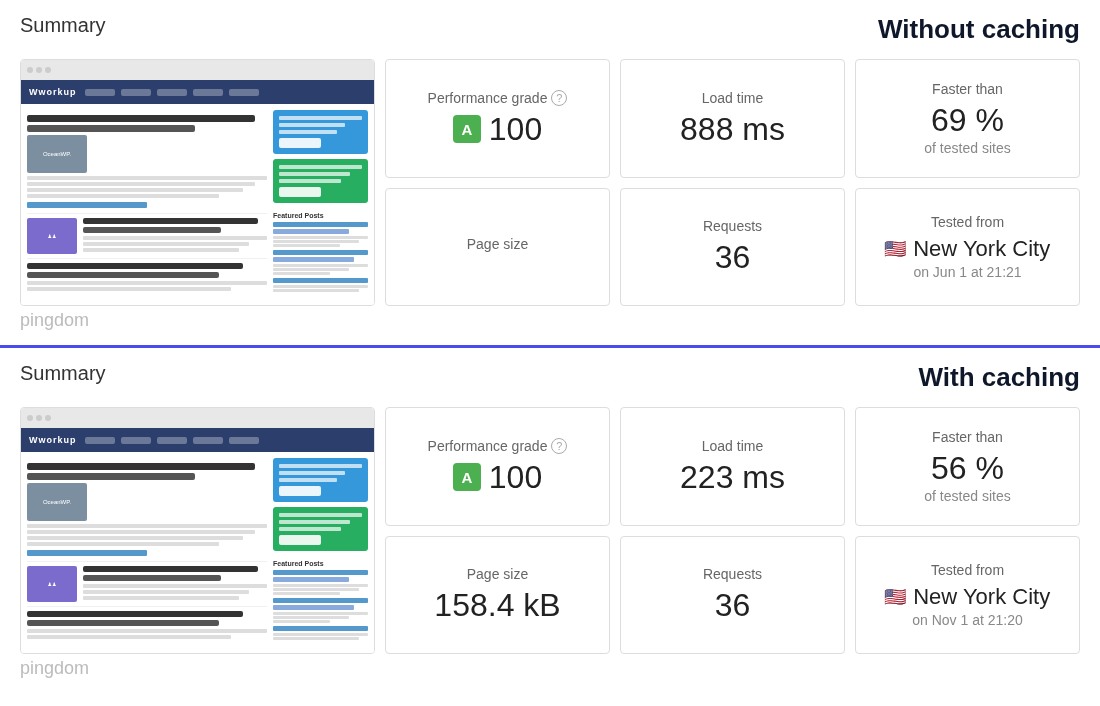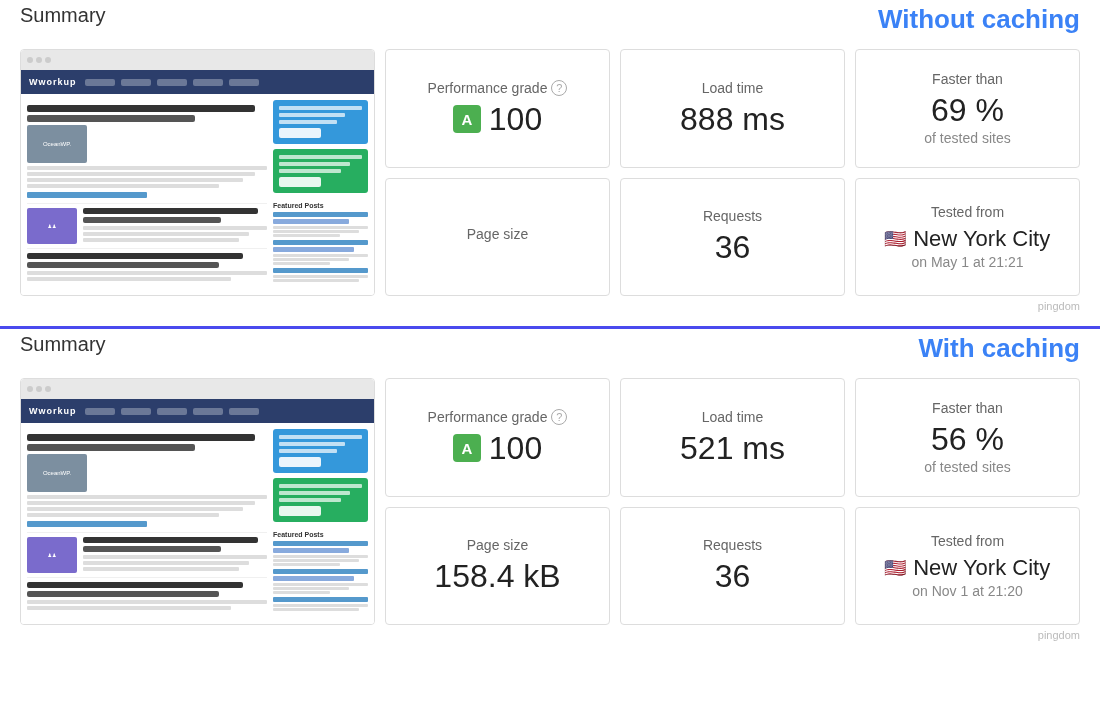--- a/index.html
+++ b/index.html
@@ -5,41 +5,41 @@
     * { box-sizing: border-box; margin: 0; padding: 0; }
     body {
       font-family: -apple-system, BlinkMacSystemFont, 'Segoe UI', Arial, sans-serif;
       background: #fff;
       width: 1100px;
       min-height: 706px;
       color: #333;
     }
 
     .section {
-      padding: 4px 20px 14px 20px;
+      padding: 14px 20px 14px 20px;
       border-bottom: 3px solid #4a4aee;
     }
 
     .section-header {
       display: flex;
       justify-content: space-between;
       align-items: flex-start;
       margin-bottom: 14px;
     }
 
     .section-title {
       font-size: 20px;
       font-weight: 400;
       color: #333;
     }
 
     .section-subtitle {
       font-size: 26px;
       font-weight: 700;
-      color: #3b82f6;
+      color: #0f172a;
     }
 
     .section-content {
       display: flex;
       gap: 10px;
     }
 
     .screenshot-panel {
       flex: 0 0 355px;
       border: 1px solid #ddd;
@@ -116,22 +116,22 @@
       width: 16px;
       height: 16px;
       border-radius: 50%;
       border: 1.5px solid #aaa;
       color: #aaa;
       font-size: 11px;
       cursor: pointer;
     }
 
     .pingdom-label {
-      text-align: right;
-      font-size: 11px;
+      text-align: left;
+      font-size: 18px;
       color: #bbb;
       padding-top: 4px;
     }
 
     .flag-emoji {
       font-size: 18px;
     }
 
     .tested-from-value {
       display: flex;
@@ -461,21 +461,21 @@
       </div>
 
       <div class="metric-card">
         <div class="metric-label">
           <span>Tested from</span>
         </div>
         <div class="tested-from-value">
           <span class="flag-emoji">🇺🇸</span>
           <span class="tested-from-city">New York City</span>
         </div>
-        <div class="metric-sub">on May 1 at 21:21</div>
+        <div class="metric-sub">on Jun 1 at 21:21</div>
       </div>
     </div>
   </div>
   <div class="pingdom-label">pingdom</div>
 </div>
 
 <div class="section" style="border-bottom: none;">
   <div class="section-header">
     <span class="section-title">Summary</span>
     <span class="section-subtitle">With caching</span>
@@ -592,21 +592,21 @@
         <div class="grade-row">
           <span class="grade-badge">A</span>
           <span class="metric-value">100</span>
         </div>
       </div>
 
       <div class="metric-card">
         <div class="metric-label">
           <span>Load time</span>
         </div>
-        <div class="metric-value">521 ms</div>
+        <div class="metric-value">223 ms</div>
       </div>
 
       <div class="metric-card">
         <div class="metric-label">
           <span>Faster than</span>
         </div>
         <div class="metric-value">
           <span>56</span>
           <span style="font-size:32px;font-weight:300;">%</span>
         </div>

